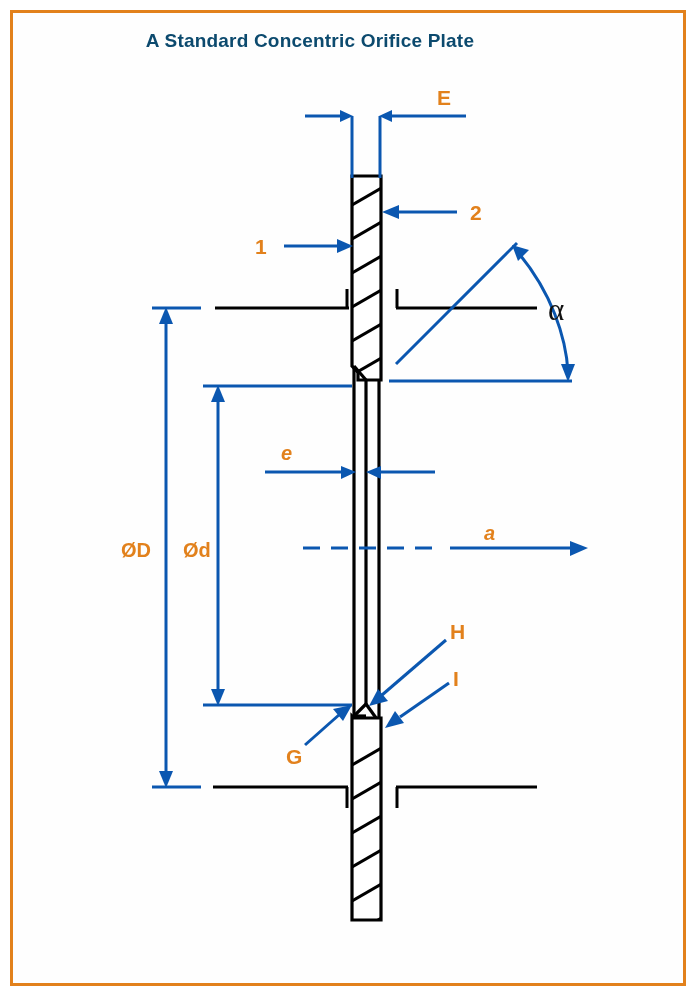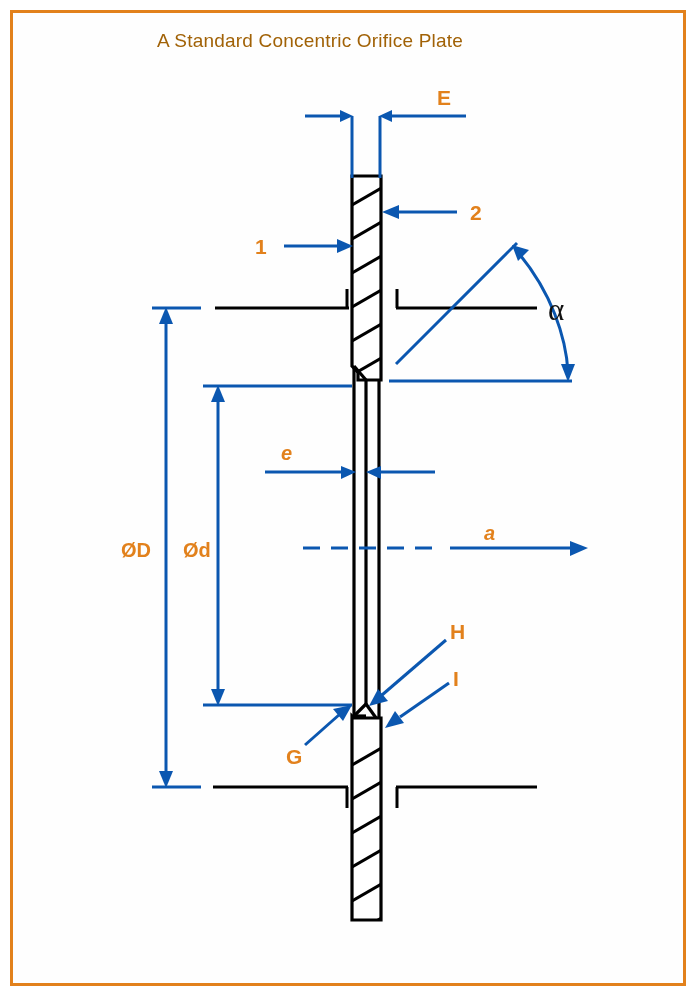--- a/index.html
+++ b/index.html
@@ -31,23 +31,23 @@
     border: 3px solid #e2811c;
     box-sizing: border-box;
     background: #fefefe;
   }
   #title {
     position: absolute;
     left: 0;
     top: 30px;
     width: 620px;
     text-align: center;
-    color: #a16207;
+    color: #0c4a6e;
     font-size: 19px;
-    font-weight: normal;
+    font-weight: bold;
     letter-spacing: 0.2px;
   }
   svg#diagram {
     position: absolute;
     left: 0;
     top: 0;
     width: 700px;
     height: 1000px;
   }
   .lbl {

